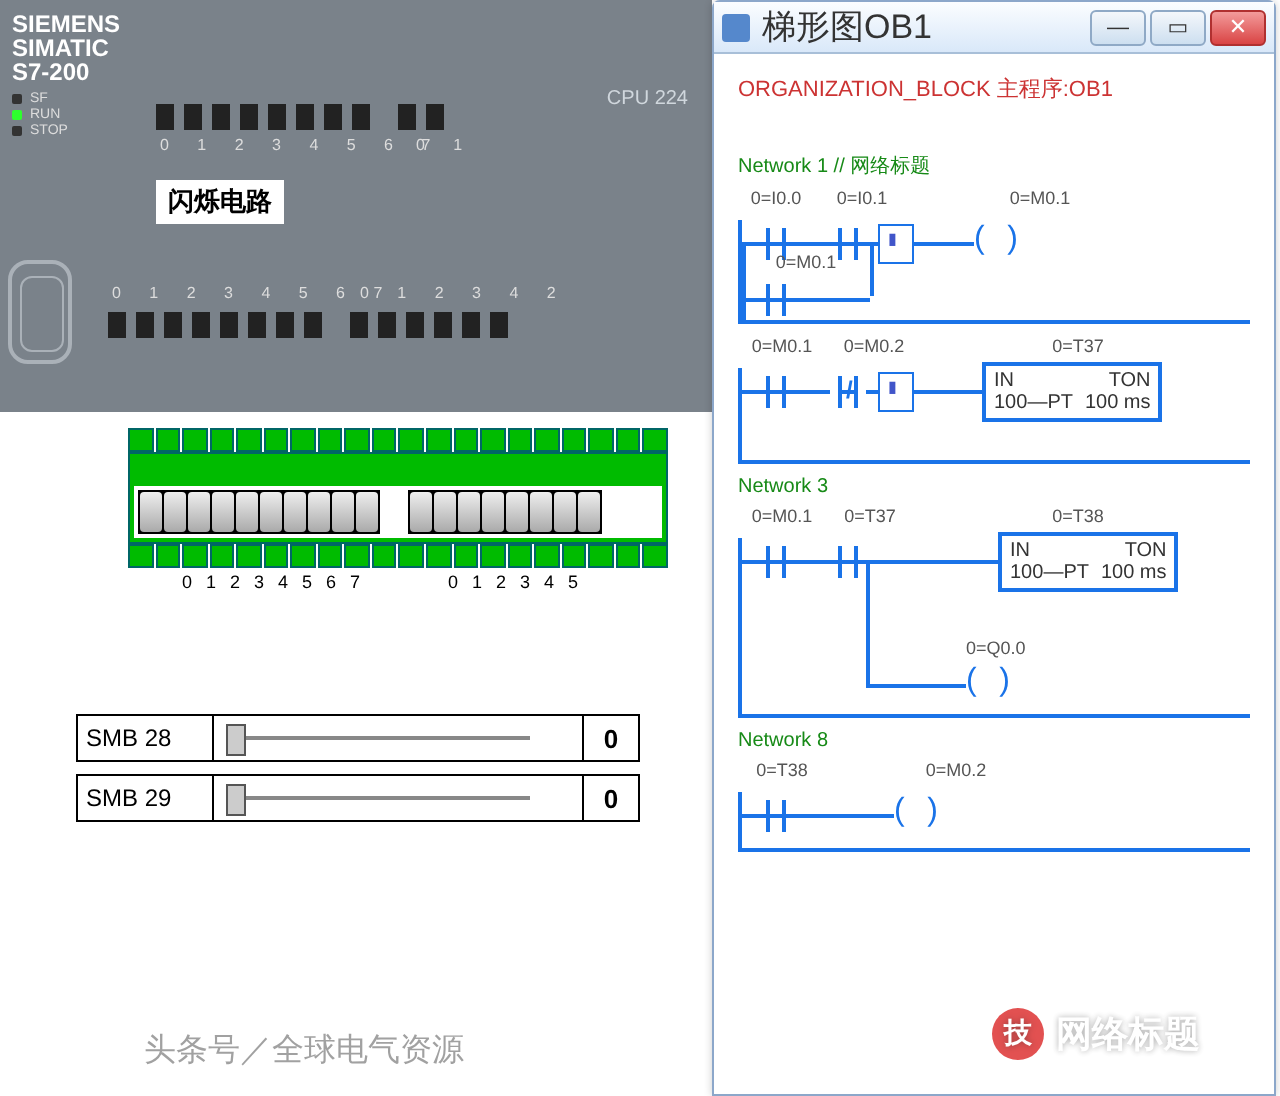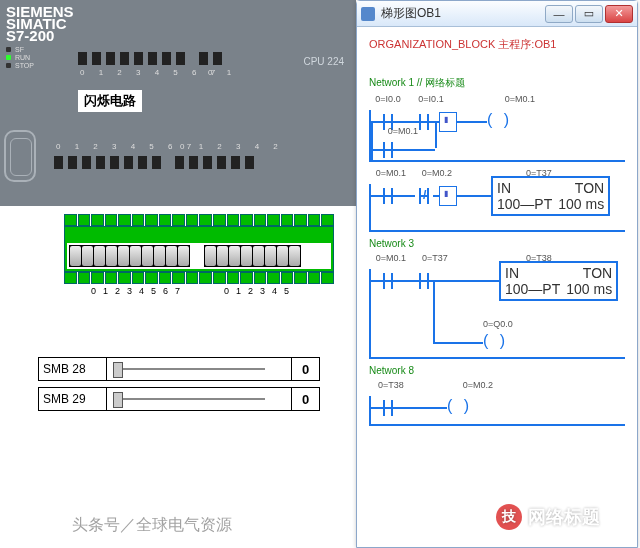--- a/index.html
+++ b/index.html
@@ -1,29 +1,29 @@
 <!DOCTYPE html>
 <html><head>
 <meta charset="utf-8">
 <style>
   * { box-sizing: border-box; margin: 0; padding: 0; font-family: "Microsoft YaHei", Arial, sans-serif; }
   body { background: #fff; width: 640px; height: 548px; position: relative; overflow: hidden; }
 
   
   .plc-panel { position: absolute; left: 0; top: 0; width: 356px; height: 206px; background: #7a828a; color: #fff; }
-  .plc-brand { position: absolute; left: 6px; top: 6px; font-size: 15px; font-weight: bold; line-height: 12px; }
+  .plc-brand { position: absolute; left: 6px; top: 6px; font-size: 12px; font-weight: bold; line-height: 12px; }
   .plc-leds { position: absolute; left: 6px; top: 46px; font-size: 7px; color: #ddd; }
   .plc-leds .row { display:flex; align-items:center; gap:4px; margin-bottom:1px;}
   .plc-leds .dot { width:5px; height:5px; background:#333; border-radius:1px; }
   .plc-leds .dot.on { background:#2dff2d; }
   .io-strip { position:absolute; display:flex; align-items:center; gap:5px; }
   .io-strip .led { width:9px; height:13px; background:#222; }
   .io-strip .led.sep { background:transparent; width:4px; }
   .io-nums { position:absolute; font-size:8px; color:#ddd; letter-spacing:6px; }
-  .cpu-label { position:absolute; right:12px; top:56px; font-size:10px; color:#d0d7dd; }
+  .cpu-label { position:absolute; right:12px; top:44px; font-size:10px; color:#d0d7dd; }
   .flash-label { position:absolute; left:78px; top:90px; background:#fff; color:#000; font-size:13px; font-weight:bold; padding:2px 6px; }
   .db9 { position:absolute; left:4px; top:130px; width:32px; height:52px; border:2px solid #aab1b8; border-radius:10px; background:#7a828a; }
   .db9:before { content:""; position:absolute; left:4px; top:6px; width:20px; height:36px; border:1px solid #aab1b8; border-radius:6px; }
 
   
   .terminal-area { position:absolute; left:64px; top:214px; width:270px; height:90px; }
   .term-edge-row { display:flex; gap:1px; }
   .term-edge { flex:1; height:12px; background:#0b0; border:1px solid #066; }
   .term-body { background:#0b0; border:1px solid #066; padding:2px; }
   .screws-wrap { display:flex; gap:14px; background:#fff; padding:2px; }
@@ -38,21 +38,21 @@
   .smb-label { font-size:12px; padding:0 4px; border-right:1px solid #000; height:100%; display:flex; align-items:center; width:68px; }
   .smb-slider { flex:1; position:relative; height:100%; }
   .smb-slider:before { content:""; position:absolute; left:6px; right:26px; top:50%; height:2px; background:#888; transform:translateY(-50%); }
   .smb-slider:after { content:""; position:absolute; left:6px; top:4px; width:8px; height:14px; background:#ccc; border:1px solid #555; }
   .smb-val { width:28px; border-left:1px solid #000; height:100%; display:flex; align-items:center; justify-content:center; font-size:13px; font-weight:bold; }
 
   
   .lad-window { position:absolute; left:356px; top:0; width:282px; height:548px; background:#fff; border:1px solid #8ca7ca; border-radius:4px 4px 0 0; box-shadow:0 0 4px rgba(0,0,0,.2); }
   .titlebar { height:26px; background:linear-gradient(#fbfdff,#d9e8f9); border-bottom:1px solid #a8bfd8; display:flex; align-items:center; padding:0 4px; gap:6px; }
   .titlebar .icon { width:14px; height:14px; background:#5588cc; border-radius:2px; }
-  .titlebar .title { flex:1; font-size:12px; color:#333; }
+  .titlebar .title { flex:1; font-size:17px; color:#333; }
   .tb-btns { display:flex; gap:2px; }
   .tb-btn { width:28px; height:18px; border-radius:3px; display:flex; align-items:center; justify-content:center; font-family:Arial; font-size:11px; color:#333; background:linear-gradient(#f4f7fb,#cddff0); border:1px solid #8fa9c6; }
   .tb-btn.close { background:linear-gradient(#f39b9b,#d94444); color:#fff; border-color:#b03030; }
   .lad-body { padding:10px 12px; font-size:10px; color:#333; height:520px; overflow:hidden; }
   .ob-title { color:#c33; font-size:11px; margin-bottom:24px; }
   .nw-title { color:#178a17; font-size:10px; margin:6px 0 4px; }
   .rung { position:relative; border-left:2px solid #1a73e8; border-bottom:2px solid #1a73e8; margin:6px 0; }
   .rung-row { position:relative; display:flex; align-items:center; height:24px; }
   .rung-labels { display:flex; gap:0; font-size:9px; color:#555; margin-bottom:1px; }
   .rung-labels span { display:inline-block; text-align:center; }
@@ -66,21 +66,21 @@
   .ncontact:before,.ncontact:after{ content:""; position:absolute; top:2px; bottom:2px; width:2px; background:#1a73e8; }
   .ncontact:before{left:4px;} .ncontact:after{right:4px;}
   .ncontact .slash { position:absolute; left:5px; top:3px; right:5px; bottom:3px; }
   .ncontact .slash:before{content:""; position:absolute; left:0; right:0; top:50%; height:2px; background:#1a73e8; transform:translateY(-50%);}
   .ncontact .slash:after{content:"/"; position:absolute; left:3px; top:-1px; color:#1a73e8; font-size:12px; font-weight:bold;}
   .pcontact { width:18px; height:20px; position:relative; background:#fff; border:1px solid #1a73e8; }
   .pcontact:before{content:"▮"; color:#4155c9; font-size:8px; position:absolute; left:4px; top:2px;}
   .coil { width:22px; height:18px; position:relative; }
   .coil:before{content:"("; position:absolute; left:0; color:#1a73e8; font-size:16px; top:-2px;}
   .coil:after{content:")"; position:absolute; right:0; color:#1a73e8; font-size:16px; top:-2px;}
-  .box-inst { border:2px solid #1a73e8; padding:2px 4px; font-size:14px; min-width:60px; background:#fff; }
+  .box-inst { border:2px solid #1a73e8; padding:2px 4px; font-size:10px; min-width:60px; background:#fff; }
   .box-inst .brow { display:flex; justify-content:space-between; gap:6px; }
   .vbranch { position:absolute; width:2px; background:#1a73e8; }
 
   
   .wm1 { position:absolute; right:40px; bottom:18px; color:#fff; font-size:18px; font-weight:bold; opacity:.85; display:flex; align-items:center; gap:6px; text-shadow:0 0 3px rgba(0,0,0,.4);}
   .wm1 .a{ width:26px; height:26px; border-radius:50%; background:#d33; display:flex; align-items:center; justify-content:center; font-size:14px;}
   .wm2 { position:absolute; left:72px; bottom:12px; color:#555; font-size:16px; opacity:.55; }
 </style>
 </head>
 <body>

